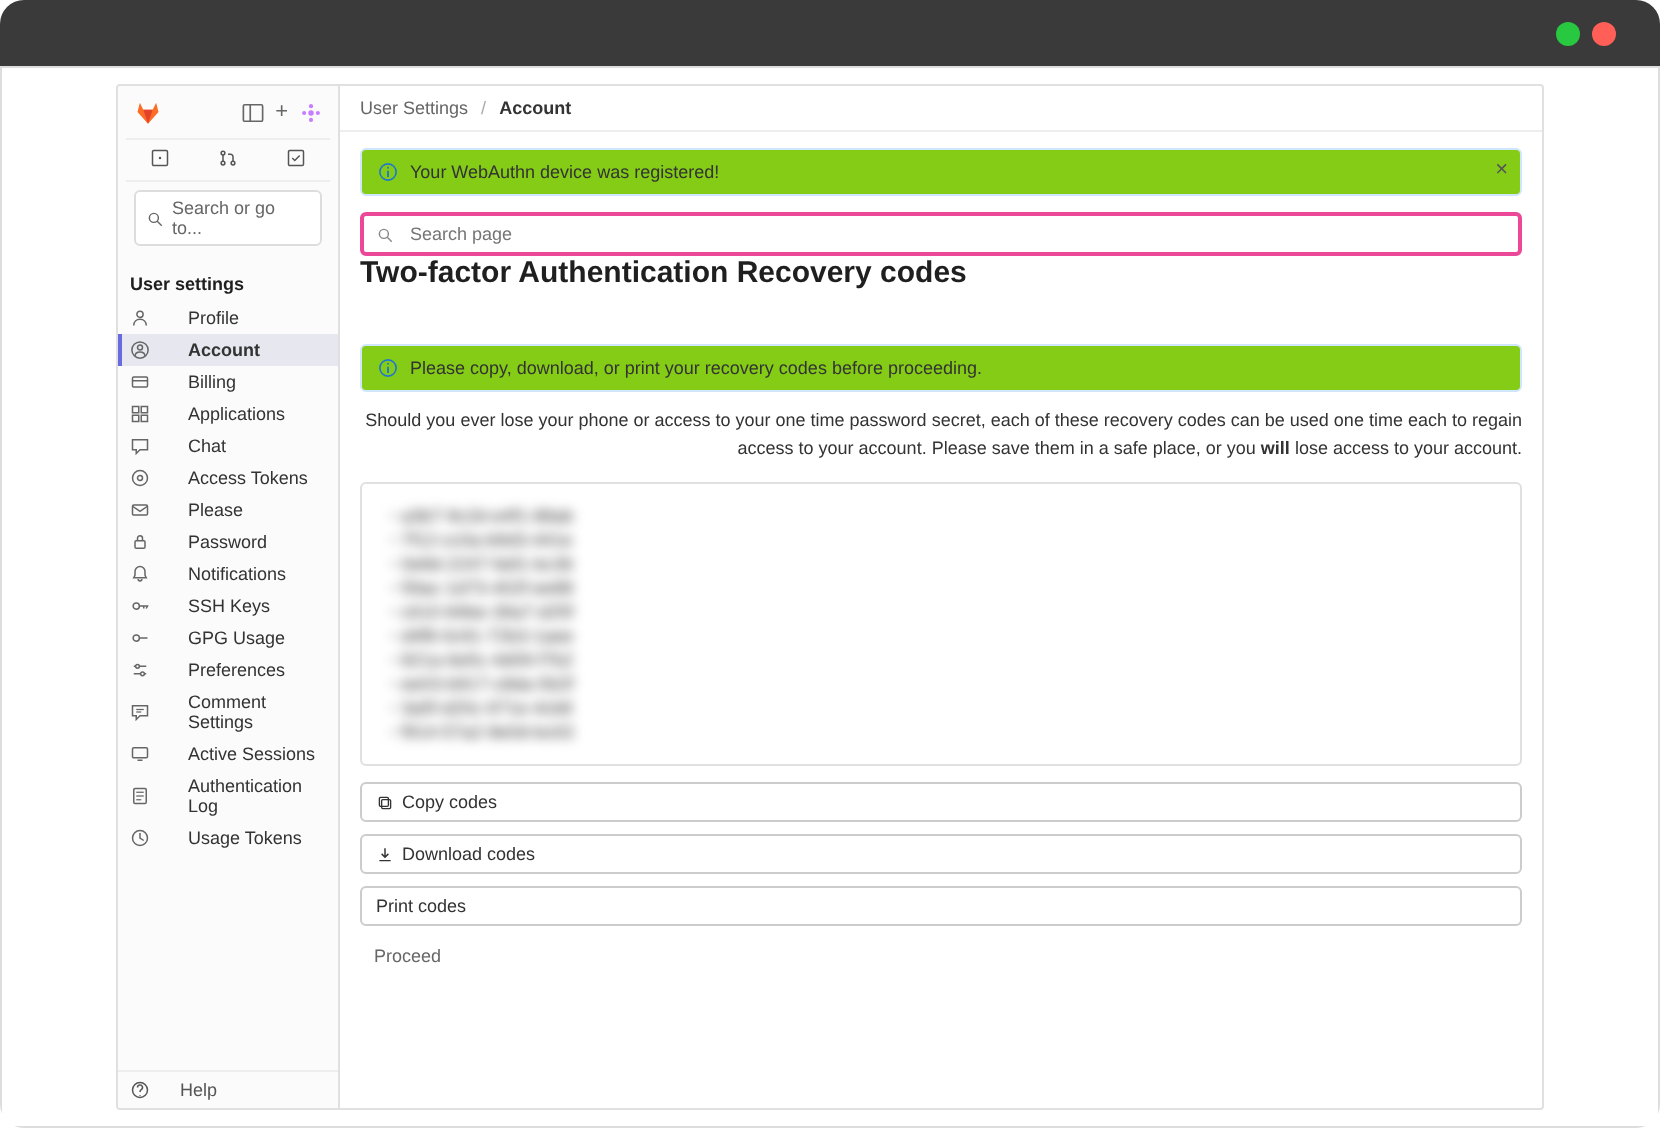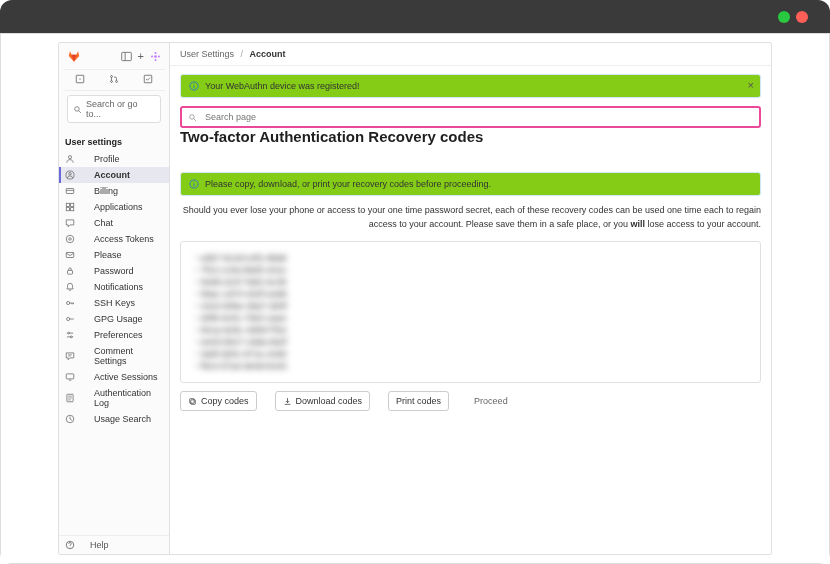--- a/index.html
+++ b/index.html
@@ -42,21 +42,21 @@
 .search-page { width: 100%; border: 2px solid #ec4899; border-radius: 3px; padding: 4px 6px; display: flex; align-items: center; gap: 8px; }
 .search-page svg { width: 9px; height: 9px; color: #888; }
 .search-page input { border: none; outline: none; flex: 1; font-size: 9px; background: transparent; }
 h1.page-title { font-size: 15px; font-weight: 700; margin-bottom: 27px; color: #1f1f1f; }
 .desc { font-size: 9px; color: #333; margin-bottom: 10px; line-height: 1.5; text-align: right; }
 .desc b { font-weight: 700; }
 .codes-box { border: 1px solid #e0e0e0; border-radius: 3px; padding: 10px 14px; margin-bottom: 8px; }
 .codes-list { list-style: none; }
 .codes-list li { font-size: 9px; color: #333; padding: 1px 0; filter: blur(3px); user-select: none; }
 .codes-list li::before { content: "• "; color: #999; }
-.btn-row { display: flex; gap: 18px; }
+.btn-row { display: flex; gap: 6px; flex-direction: column; }
 .btn { border: 1px solid #ccc; background: #fff; border-radius: 3px; padding: 4px 7px; font-size: 9px; cursor: pointer; display: flex; align-items: center; gap: 4px; color: #333; }
 .btn svg { width: 9px; height: 9px; }
 .btn.link { border: none; background: transparent; color: #666; cursor: default; }
 </style>
 </head>
 <body>
 
 <div class="window-frame">
   <div class="titlebar">
     <div class="traffic-lights">
@@ -228,21 +228,21 @@
                 <line x1="5" y1="8" x2="11" y2="8" stroke="currentColor" stroke-width="1"></line>
                 <line x1="5" y1="11" x2="9" y2="11" stroke="currentColor" stroke-width="1"></line>
               </svg>
               <span>Authentication Log</span>
             </li>
           <li class="nav-item">
               <svg viewBox="0 0 16 16">
                 <circle cx="8" cy="8" r="6" fill="none" stroke="currentColor" stroke-width="1.2"></circle>
                 <path d="M8 4v4l3 2" fill="none" stroke="currentColor" stroke-width="1.2"></path>
               </svg>
-              <span>Usage Search</span>
+              <span>Usage Tokens</span>
             </li>
         </ul>
 
         <div class="sidebar-bottom">
           <svg viewBox="0 0 16 16">
               <circle cx="8" cy="8" r="6" fill="none" stroke="currentColor" stroke-width="1.2"></circle>
               <path d="M6 6a2 2 0 1 1 3 1.7c-.6.4-1 .8-1 1.8M8 12v.5" fill="none" stroke="currentColor" stroke-width="1.2"></path>
             </svg>
           <span>Help</span>
         </div>

